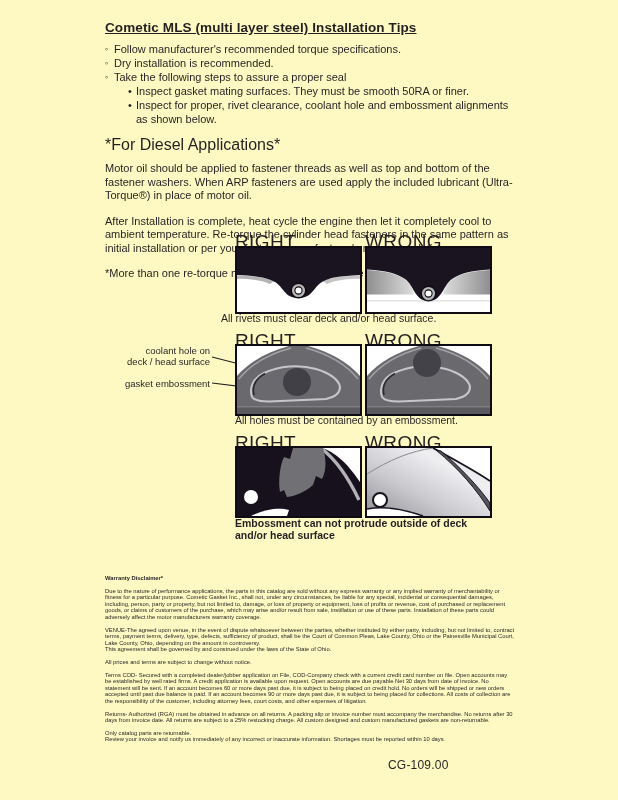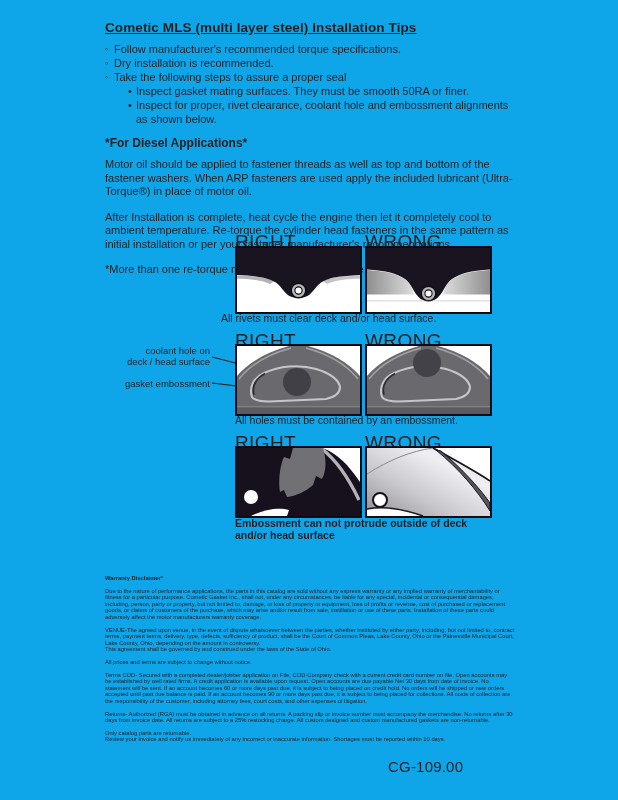--- a/index.html
+++ b/index.html
@@ -7,46 +7,46 @@
     --diagram-black:#1a1420;
     --mid-gray:#6a696e;
     --light-line:#c6c5ca;
   }
   html,body{margin:0;padding:0;}
   body{
     width:618px;height:800px;background:#ffffff;
     font-family:"Liberation Sans", sans-serif;color:var(--ink);
     position:relative;overflow:hidden;
   }
-  .page{position:absolute;inset:0;background:#0ea5e9;}
+  .page{position:absolute;inset:0;background:#fef9c3;}
   .content{position:absolute;left:105px;top:20px;width:418px;}
   .title{font-size:13.5px;font-weight:bold;text-decoration:underline;margin:0 0 7px 0;letter-spacing:.1px;}
   .blist{font-size:11px;line-height:14px;margin:0 0 4px 0;}
   .bline{display:flex;}
   .bline .mark{width:9px;flex:0 0 9px;font-size:9px;line-height:14px;}
   .bline.sub{padding-left:23px;}
   .bline.sub .mark{width:8px;flex:0 0 8px;font-size:11px;}
-  .diesel-h{font-size:12px;font-weight:bold;margin:10px 0 0 0;}
+  .diesel-h{font-size:16px;font-weight:normal;margin:10px 0 0 0;}
   .para{font-size:11px;line-height:13.5px;margin:8px 0 0 0;}
   .para.gap{margin-top:12px;}
 
   .dia-label{position:absolute;font-size:19px;letter-spacing:.4px;color:var(--ink);width:123px;text-align:left;}
   .dbox{position:absolute;width:123px;border:2px solid #0f0b14;background:#fff;}
   .dbox svg{display:block;}
   .caption{position:absolute;font-size:10.5px;line-height:12px;color:var(--ink);}
 
   .side-label{position:absolute;font-size:9.5px;line-height:11px;text-align:right;width:110px;color:var(--ink);}
   .overlay-lines{position:absolute;pointer-events:none;}
 
   .disclaimer{position:absolute;left:105px;top:575px;width:410px;font-size:5.8px;line-height:6.6px;color:var(--ink);}
   .disclaimer p{margin:0 0 6px 0;}
   .disclaimer p.tight{margin:0 0 0 0;}
   .disclaimer p.tight-gap{margin:0 0 6px 0;}
   .disclaimer .dh{font-weight:bold;}
-  .doc-code{position:absolute;left:388px;top:758px;font-size:15px;color:var(--ink);letter-spacing:.2px;}
+  .doc-code{position:absolute;left:388px;top:758px;font-size:12px;color:var(--ink);letter-spacing:.2px;}
 </style>
 </head>
 <body>
 
 <div class="page">
 
   <div class="content">
     <h1 class="title">Cometic MLS (multi layer steel) Installation Tips</h1>
 
     <div class="blist">

